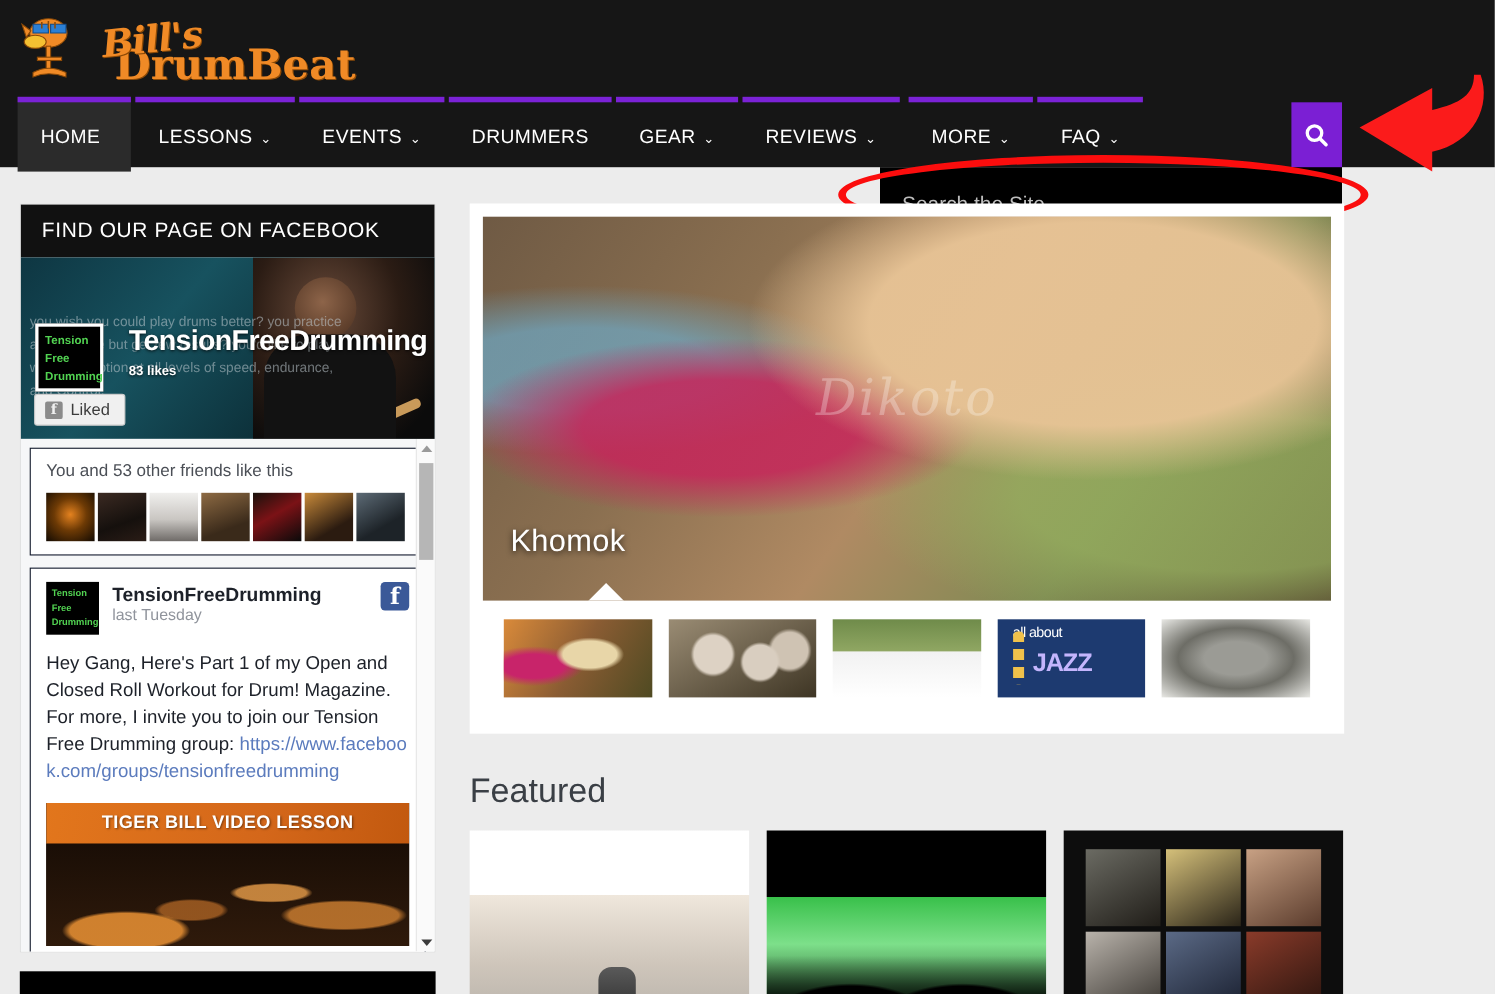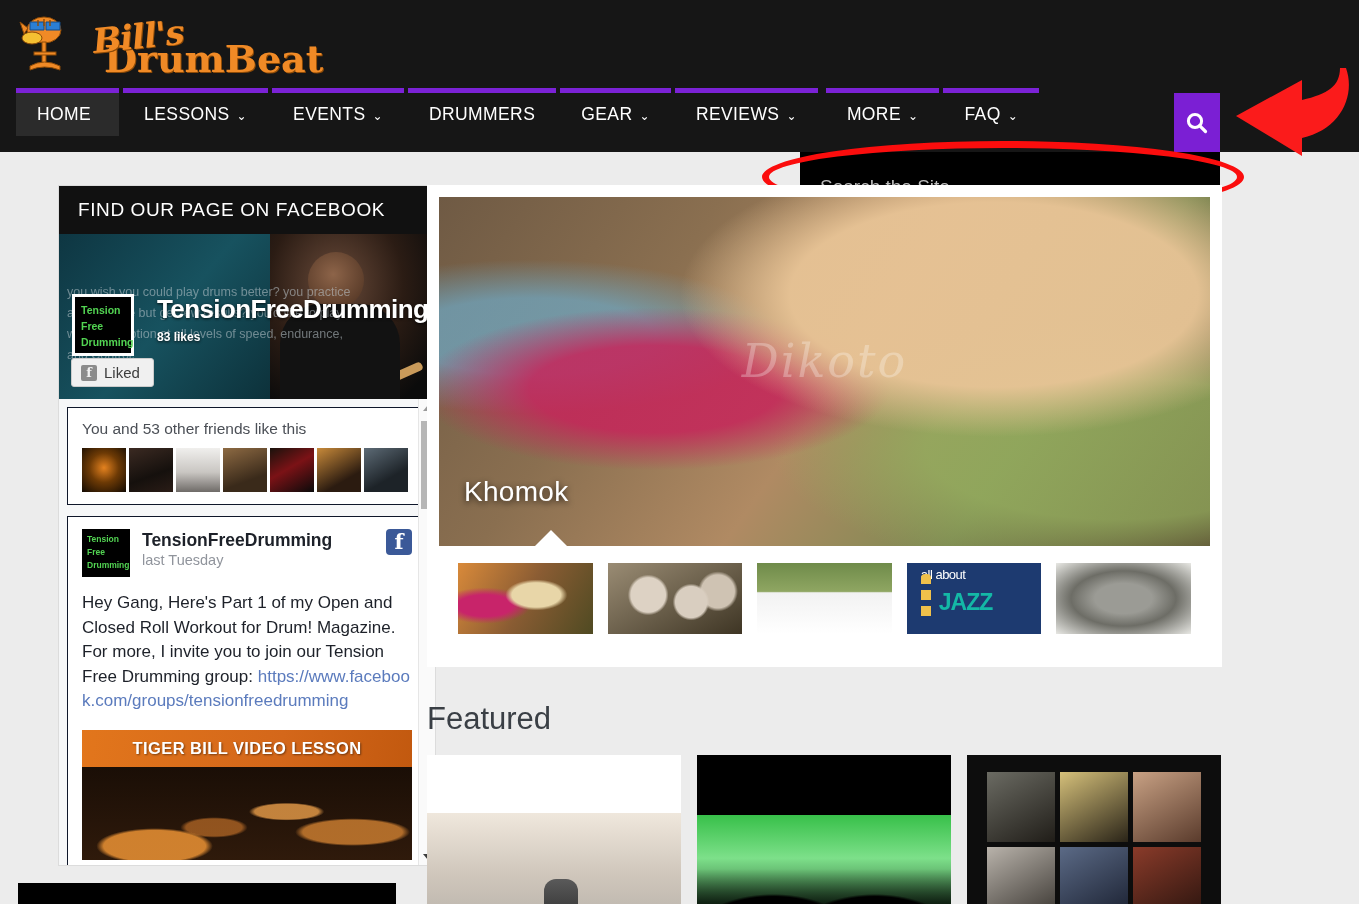--- a/index.html
+++ b/index.html
@@ -36,21 +36,21 @@
   
   .nav {
     position: absolute; left: 16px; top: 88px; height: 64px;
     display: flex; align-items: stretch;
   }
   .nav-item {
     position: relative; display: flex; align-items: center; justify-content: center;
     padding: 16px 21px; color: #ffffff; font-size: 17.5px; letter-spacing: .4px;
     font-family: "Liberation Sans", sans-serif;
     border-top: 5px solid #7b22d6; cursor: pointer; white-space: nowrap;
-    height: 48px;
+    height: 68px;
   }
   .nav-item.active { background: #2b2b2b; }
   .nav-item .caret { margin-left: 7px; font-size: 12px; position: relative; top: 1px; }
   .nav-gap { width: 4px; }
 
   .search-btn {
     position: absolute; left: 1174px; top: 93px; width: 46px; height: 60px;
     background: #7b1fd4; display: flex; align-items: center; justify-content: center;
     cursor: pointer;
   }
@@ -70,21 +70,21 @@
     color: #cfcfcf; font-size: 19px; padding: 0 20px;
     font-family: "Liberation Sans", sans-serif;
   }
   .search-input::placeholder { color: #bdbdbd; }
   .red-ellipse {
     position: absolute; left: 762px; top: 141px; width: 482px; height: 72px;
     border: 7px solid #fb0d0d; border-radius: 50%; pointer-events: none;
   }
 
   
-  .sidebar { position: absolute; left: 18px; top: 185px; width: 315px; margin-left: 40px; }
+  .sidebar { position: absolute; left: 18px; top: 185px; width: 315px; }
   .fb-widget { width: 378px; background: #fff; border: 1px solid #dcdcdc; }
   .fb-header {
     height: 48px; background: #111; color: #fff; display: flex; align-items: center;
     padding-left: 19px; font-size: 19px; letter-spacing: .6px;
   }
   .fb-cover {
     position: relative; height: 165px; overflow: hidden;
     background: linear-gradient(130deg,#0e3642 0%,#17525f 35%,#0c2f38 70%,#071c22 100%);
   }
   .cover-faint {
@@ -233,21 +233,21 @@
       radial-gradient(circle at 62% 55%, #d9cec0 0 17%, transparent 20%),
       radial-gradient(circle at 82% 40%, #cfc3b3 0 14%, transparent 17%),
       linear-gradient(150deg,#9a8c74,#3e3524); }
   .t2 { background: linear-gradient(180deg,#6f8b4a 0%,#8fa662 40%,#f2f2f2 42%,#ffffff 100%); }
   .t3 { position: relative; background: #1d3a70; }
   .t3::after {
     content:""; position:absolute; left:14px; top:11px; width:10px; height:48px;
     background: repeating-linear-gradient(180deg,#f0c14b 0 10px,transparent 10px 16px);
     border-radius: 4px;
   }
-  .t3-txt { color:#14b8a6; font-weight:bold; font-size:23px; font-family:"Liberation Sans",sans-serif;
+  .t3-txt { color:#c4b5fd; font-weight:bold; font-size:23px; font-family:"Liberation Sans",sans-serif;
     position:absolute; left:32px; top:26px; letter-spacing:-1px; }
   .t3-top { color:#fff; font-size:13px; position:absolute; left:14px; top:4px; letter-spacing:-.5px; }
   .t4 { background: radial-gradient(ellipse at 50% 50%, #9b9b95 0 30%, #6d6d66 55%, #e8e8e4 100%); }
 
   .featured-title { font-size: 31px; color: #3a3f45; margin: 34px 0 18px 0; font-weight: normal; }
   .cards { display: flex; gap: 16px; }
   .card { width: 254px; height: 172px; background: #fff; overflow: hidden; position: relative; }
   .c0 { background: linear-gradient(180deg,#ffffff 0 34%, #efe7dc 34%, #cfc6bb 70%, #b8b2aa 100%); }
   .c0::after { content:""; position:absolute; left:46%; bottom:4px; width:34px; height:44px;
     background: linear-gradient(180deg,#5a5a5a,#2e2e2e); border-radius:12px 12px 4px 4px; }

